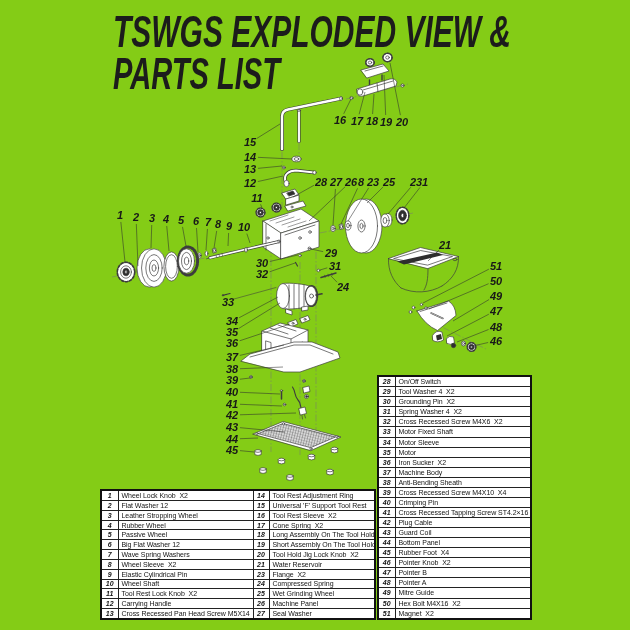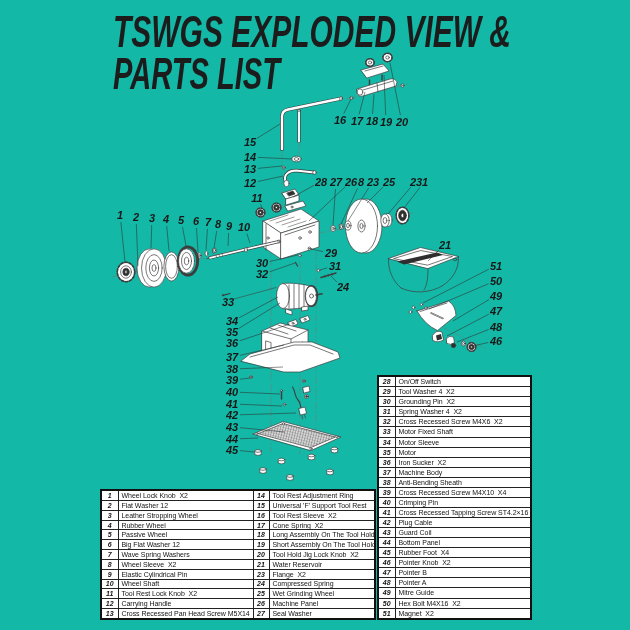--- a/index.html
+++ b/index.html
@@ -1,16 +1,16 @@
 <!DOCTYPE html>
 <html><head>
 <meta charset="utf-8">
 <style>
   html,body{margin:0;padding:0;background:#e8e8e8}
-  .page{position:relative;width:630px;height:630px;background:#14b8a6;overflow:hidden;
+  .page{position:relative;width:630px;height:630px;background:#84cc16;overflow:hidden;
         font-family:"Liberation Sans",sans-serif}
   svg.diagram{position:absolute;left:0;top:0}
   .title-text{font-family:"Liberation Sans",sans-serif;font-weight:bold;font-style:italic;
         fill:#1c1c1c;font-size:45px}
   .callout{font-family:"Liberation Sans",sans-serif;font-style:italic;font-weight:bold;
         font-size:11px;fill:#181818}
   table{position:absolute;border-collapse:collapse;table-layout:fixed;background:#fff;
         border:2px solid #111}
   #table-left{left:100px;top:489px;width:274px;height:131px}
   #table-right{left:377px;top:375px;width:153px;height:245px}

